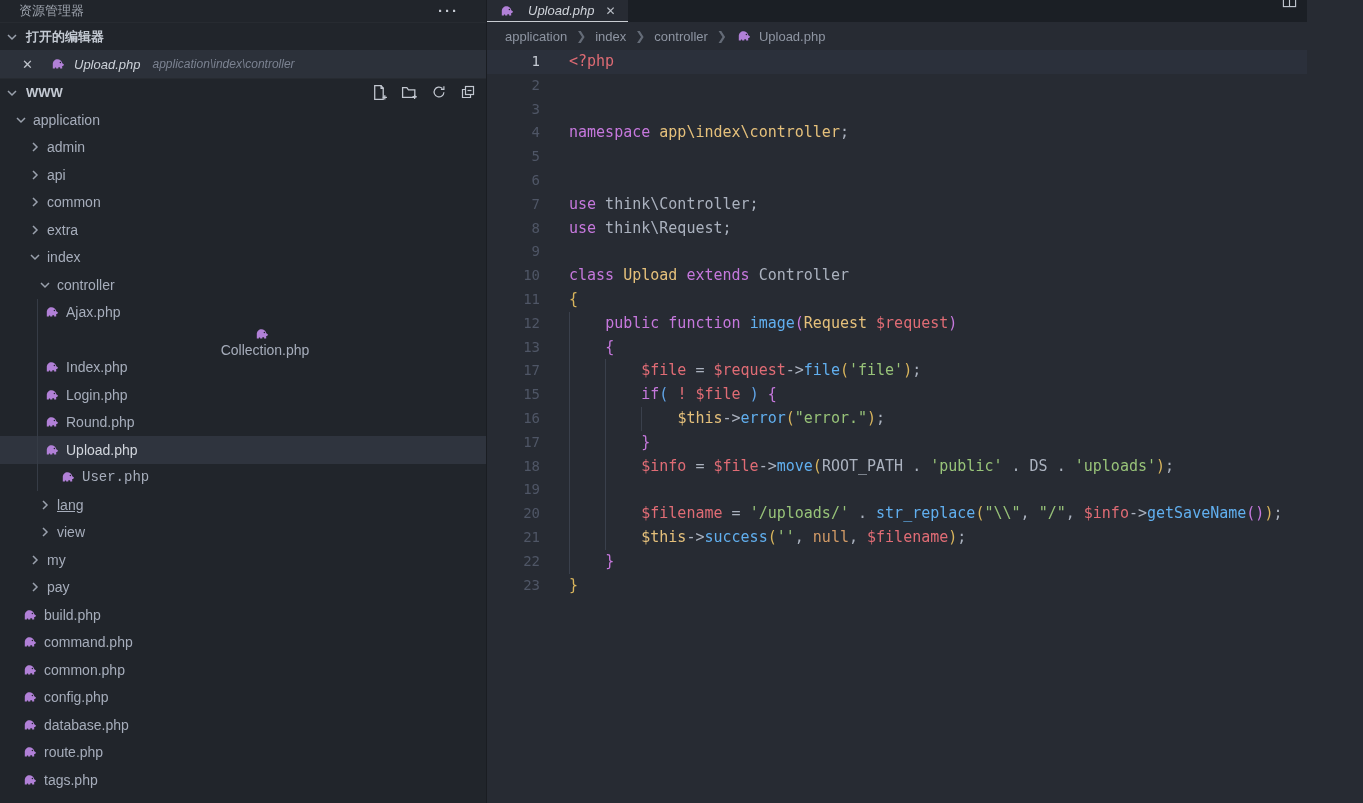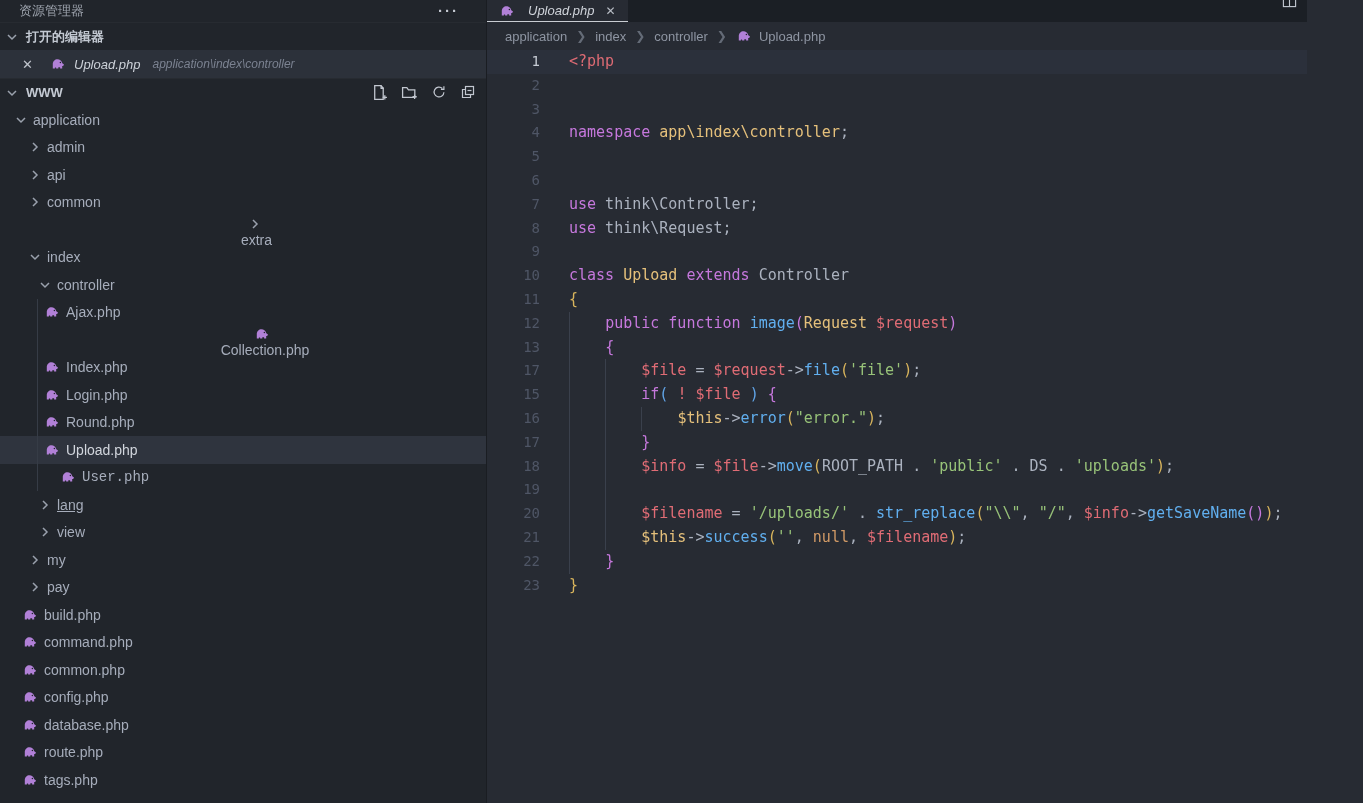--- a/index.html
+++ b/index.html
@@ -167,21 +167,21 @@
           <span>api</span>
         </div>
         <div class="trow" style="padding-left: 27px;">
           <span class="chev">
             <svg width="16" height="16" viewBox="0 0 16 16">
               <path d="M6 4l4 4-4 4" fill="none" stroke="#9aa1ad" stroke-width="1.5"></path>
             </svg>
           </span>
           <span>common</span>
         </div>
-        <div class="trow" style="padding-left: 27px; flex-direction: column;">
+        <div class="trow" style="padding-left: 27px;">
           <span class="chev">
             <svg width="16" height="16" viewBox="0 0 16 16">
               <path d="M6 4l4 4-4 4" fill="none" stroke="#9aa1ad" stroke-width="1.5"></path>
             </svg>
           </span>
           <span>extra</span>
         </div>
         <div class="trow" style="padding-left: 27px;">
           <span class="chev">
             <svg width="16" height="16" viewBox="0 0 16 16">

